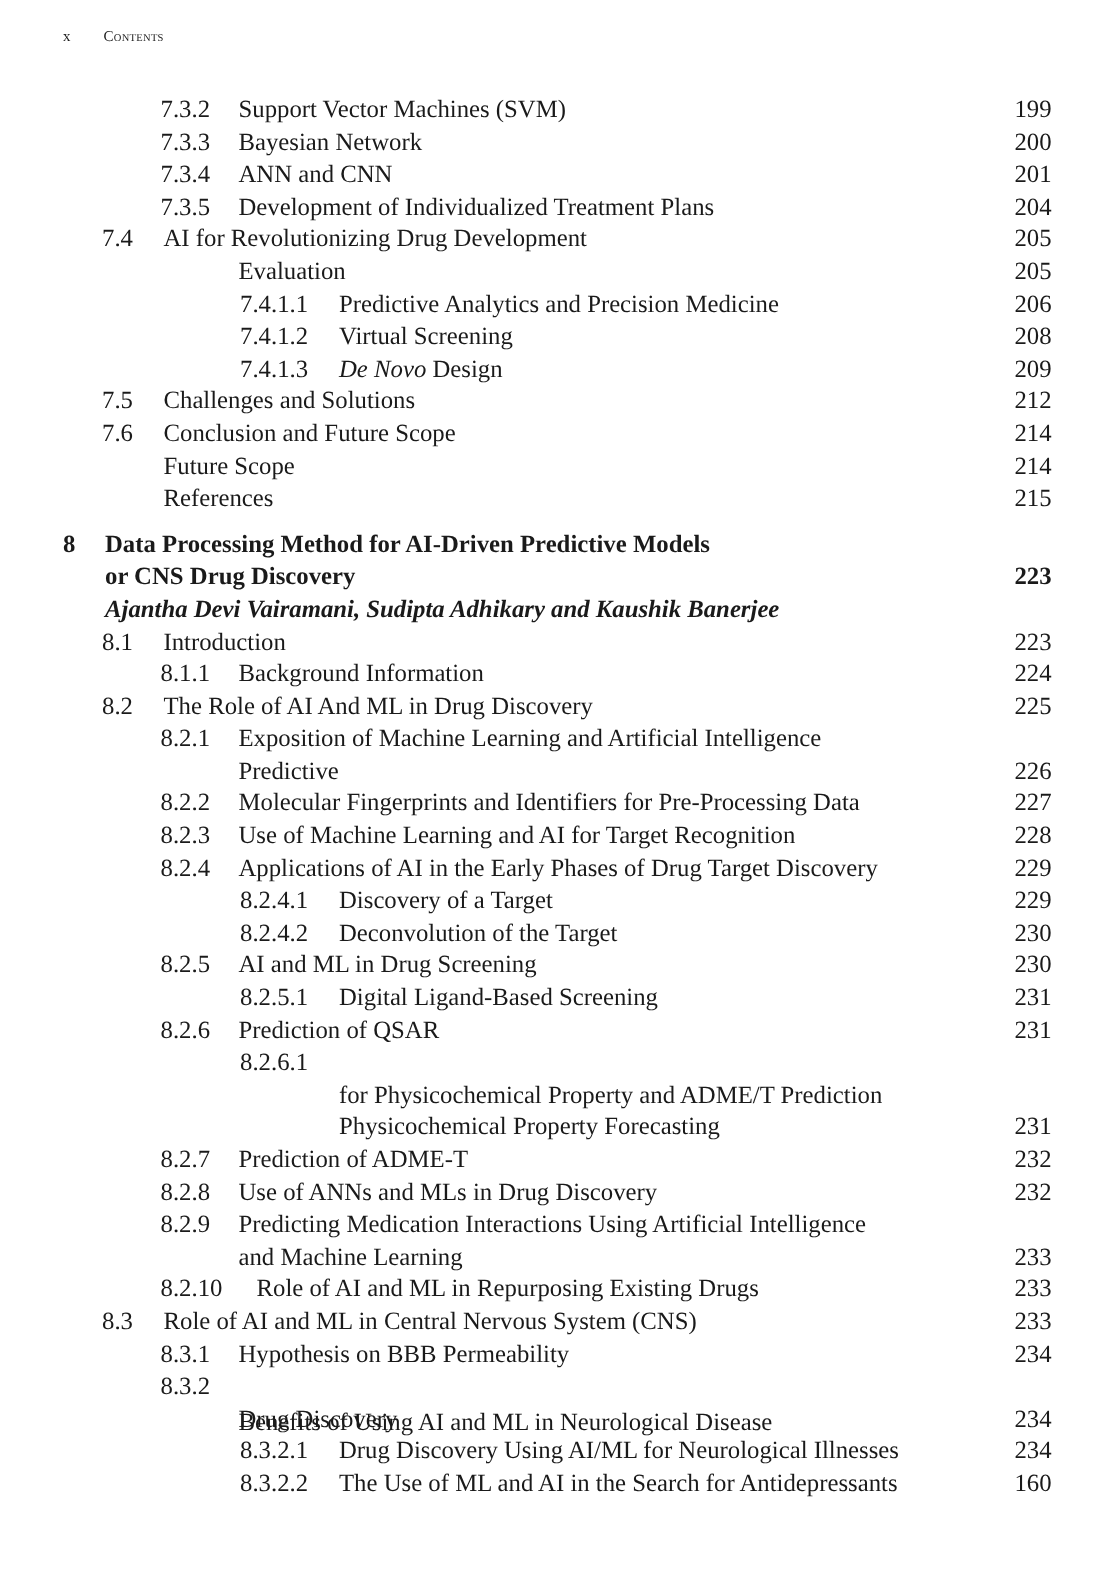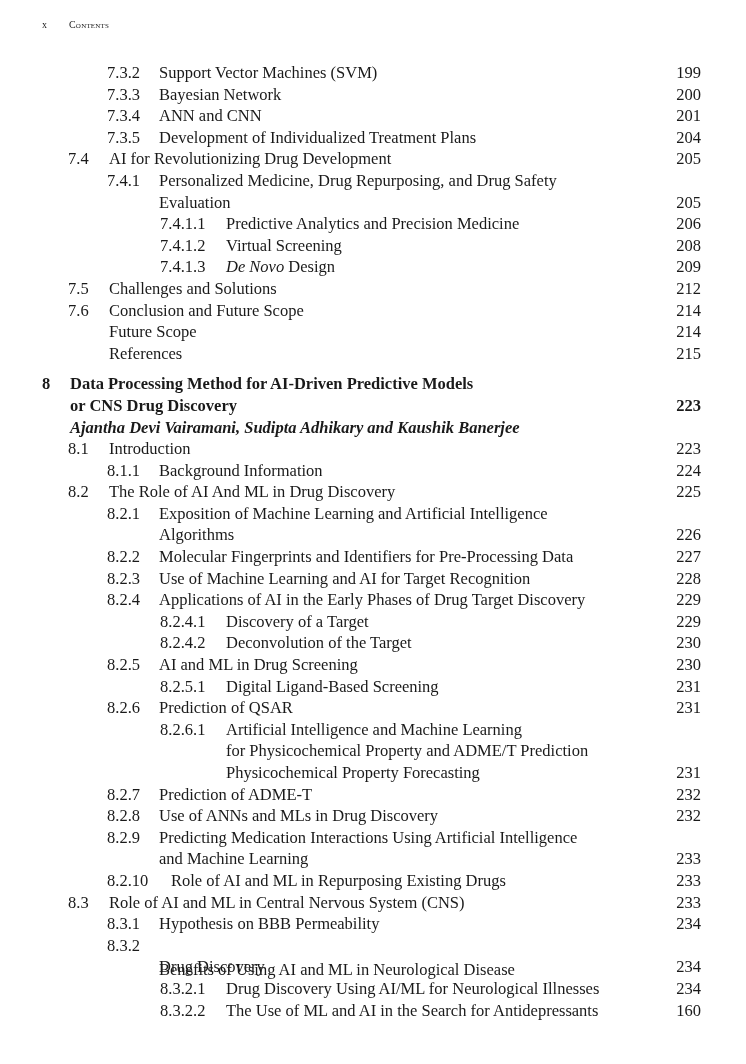--- a/index.html
+++ b/index.html
@@ -54,24 +54,20 @@
       <span class="num" style="left: 107px;">7.3.5</span>
       <span class="title" style="left: 159px;">Development of Individualized Treatment Plans</span>
       <span class="page">204</span>
     </div>
     <div class="row">
       <span class="num" style="left: 68px;">7.4</span>
       <span class="title" style="left: 109px;">AI for Revolutionizing Drug Development</span>
       <span class="page">205</span>
     </div>
     <div class="row">
-      <span class="num" style="left: 107px;">7.4.1</span>
-      <span class="title" style="left: 159px;">Personalized Medicine, Drug Repurposing, and Drug Safety</span>
-    </div>
-    <div class="row">
       <span class="title" style="left: 159px;">Evaluation</span>
       <span class="page">205</span>
     </div>
     <div class="row">
       <span class="num" style="left: 160px;">7.4.1.1</span>
       <span class="title" style="left: 226px;">Predictive Analytics and Precision Medicine</span>
       <span class="page">206</span>
     </div>
     <div class="row">
       <span class="num" style="left: 160px;">7.4.1.2</span>
@@ -126,21 +122,21 @@
     <div class="row">
       <span class="num" style="left: 68px;">8.2</span>
       <span class="title" style="left: 109px;">The Role of AI And ML in Drug Discovery</span>
       <span class="page">225</span>
     </div>
     <div class="row">
       <span class="num" style="left: 107px;">8.2.1</span>
       <span class="title" style="left: 159px;">Exposition of Machine Learning and Artificial Intelligence</span>
     </div>
     <div class="row">
-      <span class="title" style="left: 159px;">Algorithms</span>
+      <span class="title" style="left: 159px;">Predictive</span>
       <span class="page">226</span>
     </div>
     <div class="row">
       <span class="num" style="left: 107px;">8.2.2</span>
       <span class="title" style="left: 159px;">Molecular Fingerprints and Identifiers for Pre-Processing Data</span>
       <span class="page">227</span>
     </div>
     <div class="row">
       <span class="num" style="left: 107px;">8.2.3</span>
       <span class="title" style="left: 159px;">Use of Machine Learning and AI for Target Recognition</span>
@@ -171,21 +167,20 @@
       <span class="title" style="left: 226px;">Digital Ligand-Based Screening</span>
       <span class="page">231</span>
     </div>
     <div class="row">
       <span class="num" style="left: 107px;">8.2.6</span>
       <span class="title" style="left: 159px;">Prediction of QSAR</span>
       <span class="page">231</span>
     </div>
     <div class="row">
       <span class="num" style="left: 160px;">8.2.6.1</span>
-      <span class="title" style="left: 226px;">Artificial Intelligence and Machine Learning</span>
     </div>
     <div class="row">
       <span class="title" style="left: 226px; text-align: right;">for Physicochemical Property and ADME/T Prediction</span>
     </div>
     <div class="row">
       <span class="title" style="left: 226px;">Physicochemical Property Forecasting</span>
       <span class="page">231</span>
     </div>
     <div class="row">
       <span class="num" style="left: 107px;">8.2.7</span>

